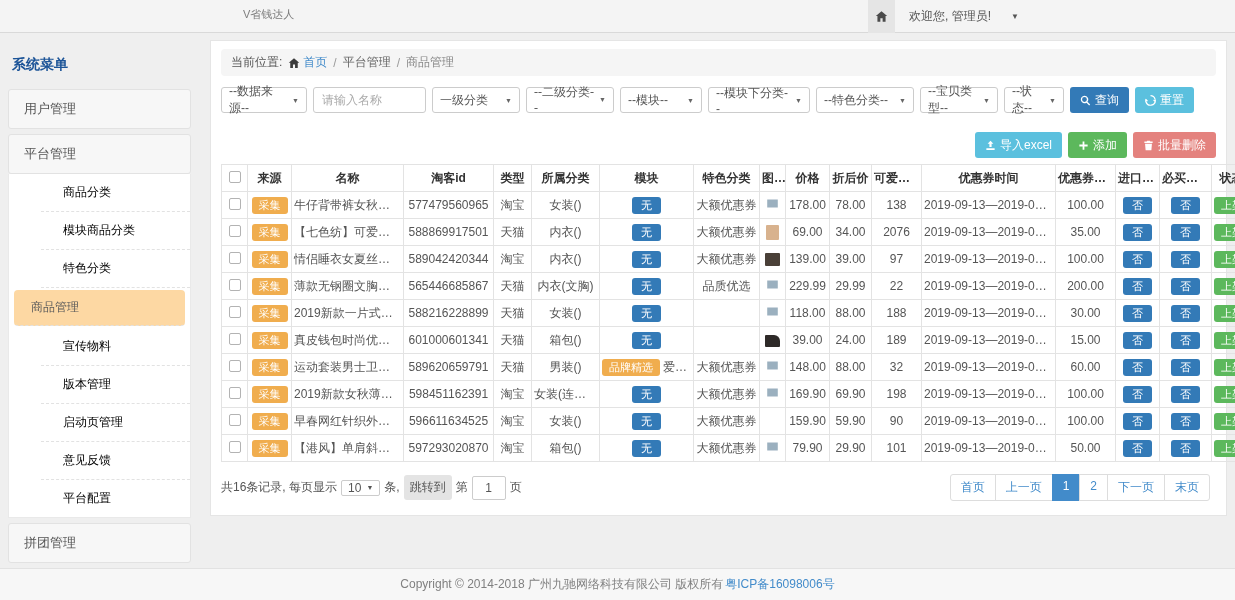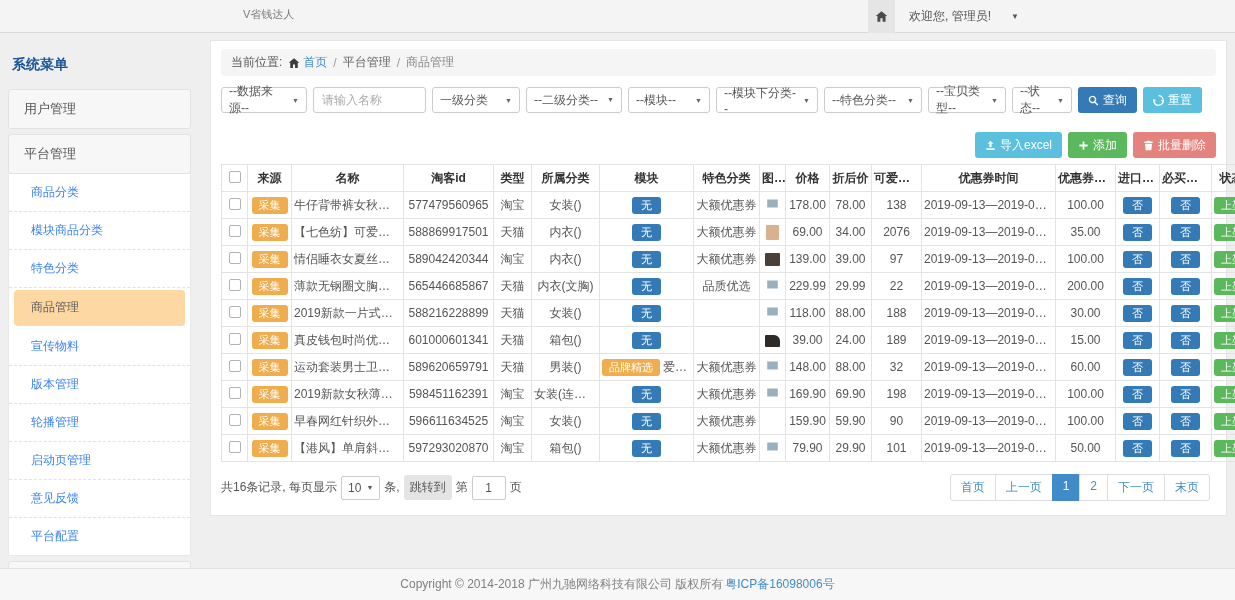--- a/index.html
+++ b/index.html
@@ -17,21 +17,21 @@
   .home-box svg { width:13px; height:13px; fill:#4a4a4a; }
   .welcome { margin-left:14px; color:#555; cursor:pointer; display:flex; align-items:center; gap:20px; }
   .caret { font-size:8px; color:#555; }
   
   .sidebar { position:absolute; left:8px; top:44px; width:183px; }
   .side-heading { color:#1b5397; font-weight:bold; font-size:14px; padding:12px 4px 10px 4px; }
   .side-top { background:#f7f7f7; border:1px solid #e2e2e2; border-radius:3px;
     padding:10px 15px; color:#555; font-size:13px; margin-top:5px; cursor:pointer; }
   .side-sub-group { border:1px solid #e9e9e9; border-top:none; background:#fff; }
   .side-sub { background:#fff; border-bottom:1px dashed #e2e2e2; padding:10px 22px;
-    color:#3b82f6; font-size:12px; cursor:pointer; }
+    color:#000000; font-size:12px; cursor:pointer;margin-left:32px; }
   .side-sub:last-child { border-bottom:none; }
   .side-sub.active { background:#fdd8a3; border-radius:4px; color:#5b5b5b; margin:2px 5px; padding:9px 17px; }
   
   .main { position:absolute; left:210px; top:40px; width:1017px; min-height:462px;
     background:#fff; border:1px solid #e5e5e5; padding:8px 10px 14px 10px; }
   .breadcrumb { background:#f5f5f5; border-radius:4px; padding:5px 10px; color:#555;
     display:flex; align-items:center; gap:6px; }
   .breadcrumb .bc-home { color:#428bca; cursor:pointer; display:flex; align-items:center; gap:3px; }
   .breadcrumb .bc-home svg { width:12px; height:12px; fill:#3c3c3c; }
   .bc-sep { color:#9a9a9a; }
@@ -65,21 +65,21 @@
     background:#fff; display:inline-block; cursor:pointer; }
   .badge { display:inline-block; color:#fff; font-size:11px; border-radius:3px; padding:2px 7px; line-height:13px; }
   .badge-orange { background:#f0ad4e; }
   .badge-blue { background:#337ab7; padding:2px 9px; cursor:pointer; }
   .badge-green { background:#5cb85c; cursor:pointer; }
   .thumb { display:inline-block; vertical-align:middle; }
   .module-cell-text { color:#555; margin-left:3px; }
   
   .pager-row { display:flex; align-items:center; margin-top:12px; }
   .pager-left { display:flex; align-items:center; gap:4px; color:#555; }
-  .pp-select { height:24px; border:1px solid #ccc; border-radius:2px; background:#fff;
+  .pp-select { height:16px; border:1px solid #ccc; border-radius:2px; background:#fff;
     display:inline-flex; align-items:center; gap:5px; padding:0 6px; cursor:pointer; }
   .pp-select .caret { font-size:7px; }
   .jump-label { background:#e4e4e4; border-radius:3px; padding:4px 6px; color:#555; cursor:pointer; }
   .jump-input { width:34px; height:24px; border:1px solid #ccc; border-radius:2px;
     text-align:center; font-family:inherit; font-size:12px; color:#555; }
   .pager-right { margin-left:auto; margin-right:6px; display:flex; }
   .page-btn { border:1px solid #ddd; background:#fff; color:#428bca; padding:4px 10px;
     margin-left:-1px; cursor:pointer; }
   .page-btn:first-child { border-radius:3px 0 0 3px; margin-left:0; }
   .page-btn:last-child { border-radius:0 3px 3px 0; }
@@ -113,21 +113,20 @@
   <div id="side-items">
       <div class="side-top">用户管理</div>
       <div class="side-top">平台管理</div>
       <div class="side-sub-group">
         <div class="side-sub">商品分类</div>
         <div class="side-sub">模块商品分类</div>
         <div class="side-sub">特色分类</div>
         <div class="side-sub active">商品管理</div>
         <div class="side-sub">宣传物料</div>
         <div class="side-sub">版本管理</div>
-        <div class="side-sub">轮播管理</div>
         <div class="side-sub">启动页管理</div>
         <div class="side-sub">意见反馈</div>
         <div class="side-sub">平台配置</div>
       </div>
       <div class="side-top">拼团管理</div>
     </div>
 </div>
 
 <div class="main">
 
@@ -149,21 +148,21 @@
 
   <div class="f-select" style="width: 86px;">
         <span>--数据来源--</span>
         <span class="caret">▼</span>
       </div>
       <input class="f-input" placeholder="请输入名称" style="">
       <div class="f-select" style="width: 88px;">
         <span>一级分类</span>
         <span class="caret">▼</span>
       </div>
-      <div class="f-select" style="width: 96px; font-family: Liberation Serif, serif;">
+      <div class="f-select" style="width: 88px; font-family: Liberation Serif, serif;">
         <span>--二级分类--</span>
         <span class="caret">▼</span>
       </div>
       <div class="f-select" style="width: 82px;">
         <span>--模块--</span>
         <span class="caret">▼</span>
       </div>
       <div class="f-select" style="width: 102px;">
         <span>--模块下分类--</span>
         <span class="caret">▼</span>

